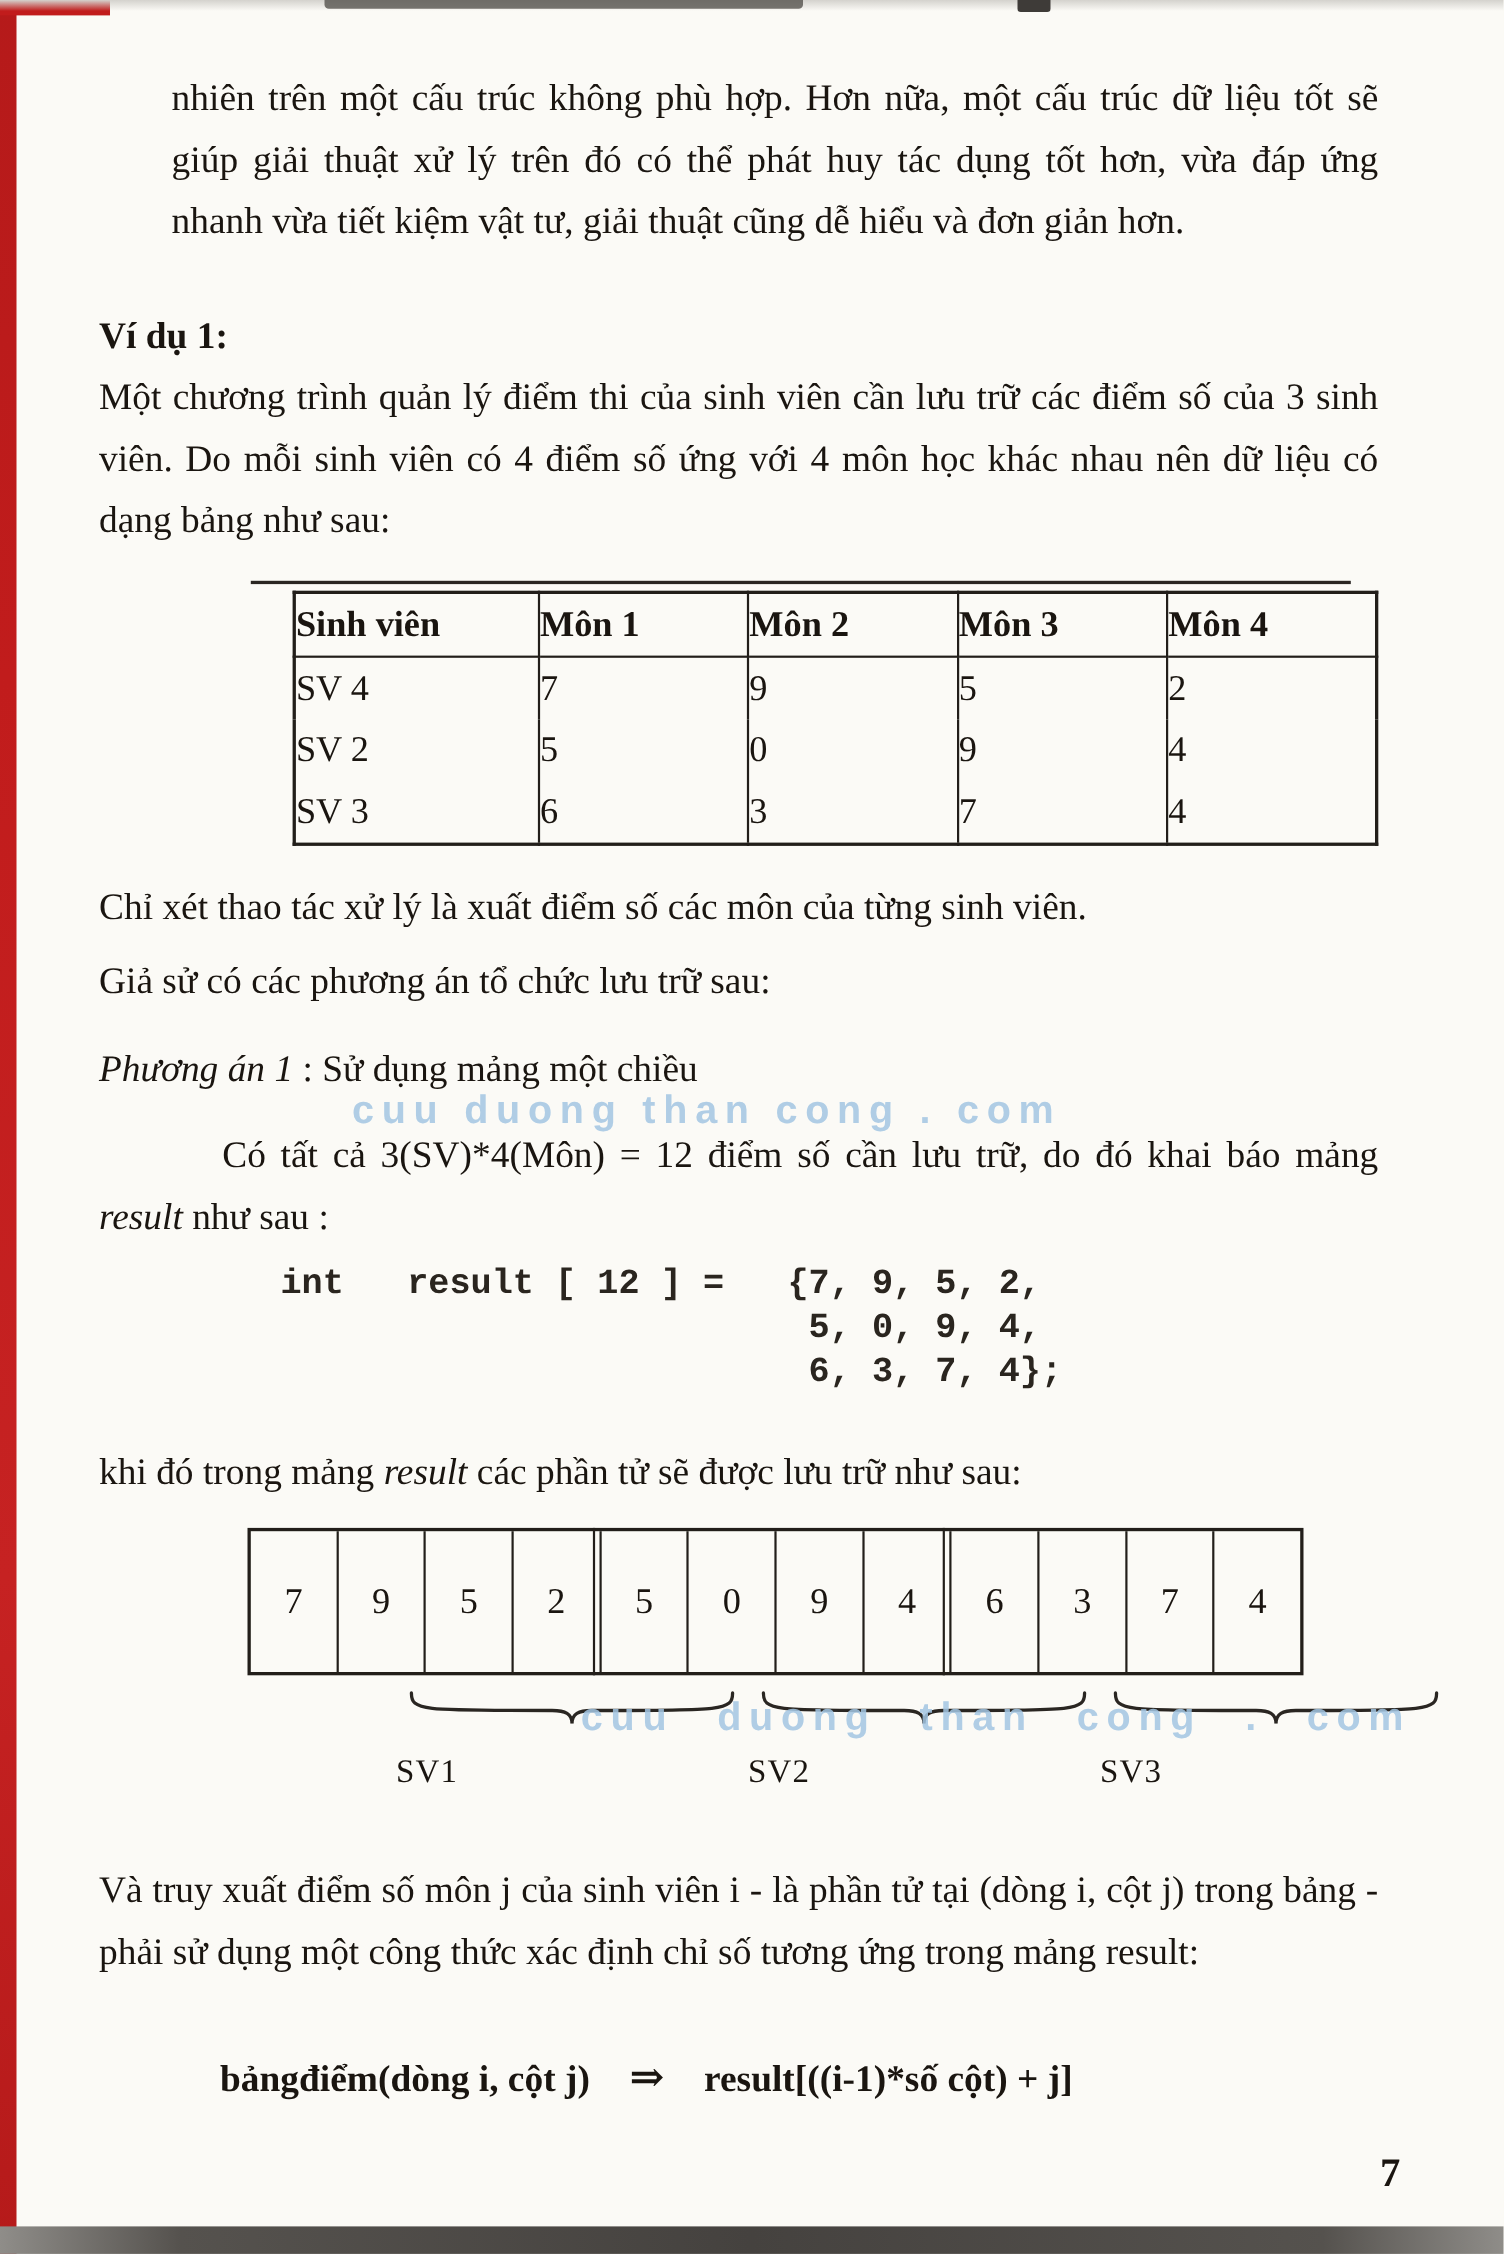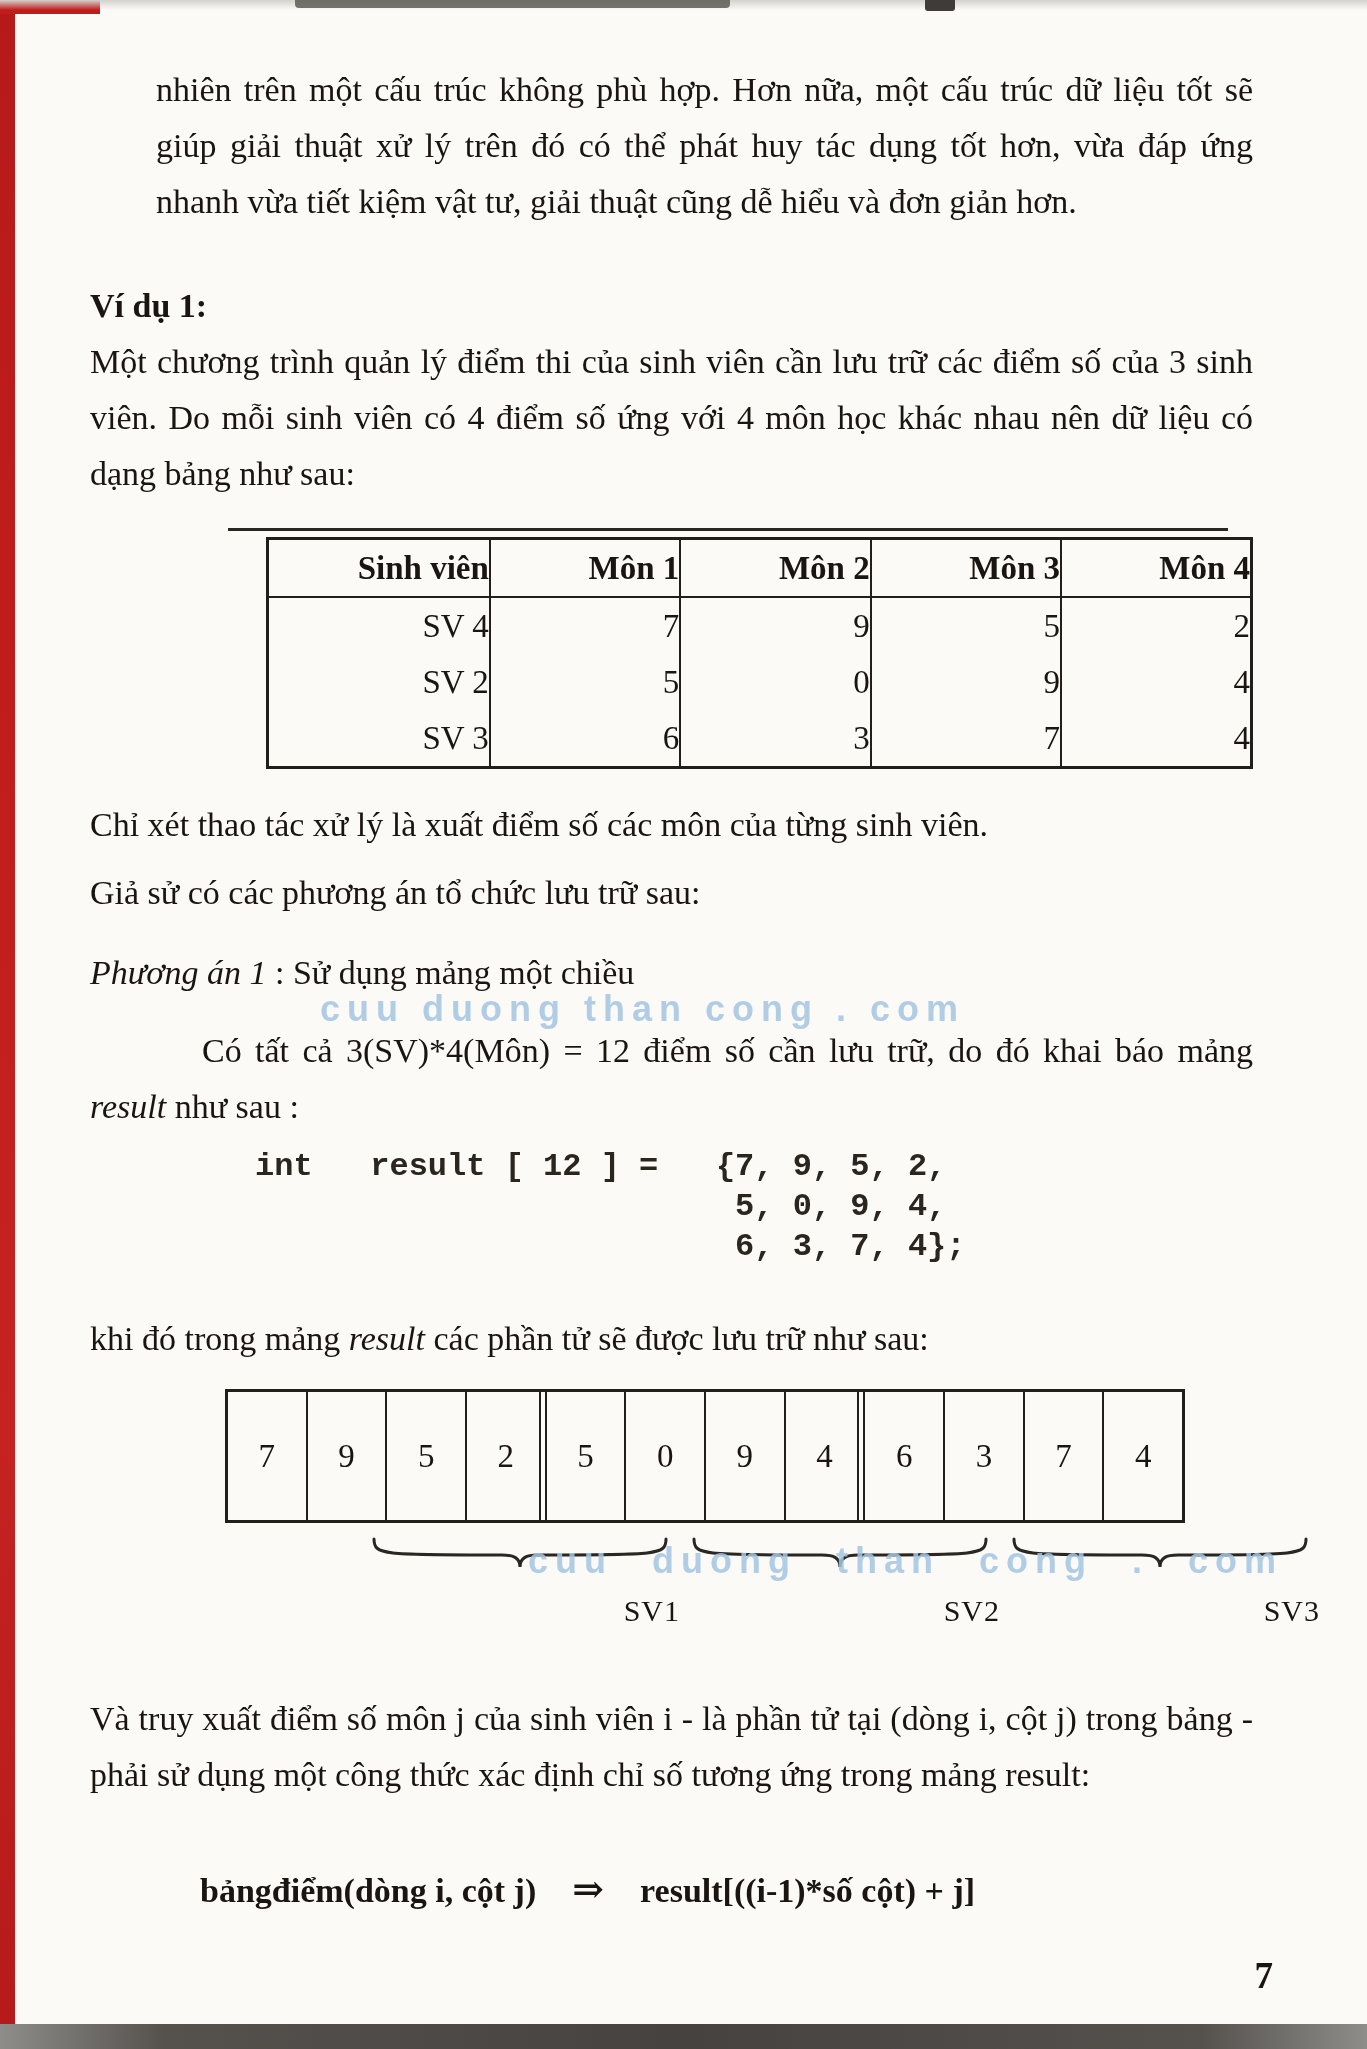--- a/index.html
+++ b/index.html
@@ -28,21 +28,21 @@
   
   .content{position:absolute;left:90px;top:62px;width:1163px;font-size:34px;line-height:56px;}
   p{margin:0;}
   .intro{margin:0 0 48px 66px;text-align:justify;}
   .example{display:flex;margin:0 0 26px 0;flex-direction:column;}
   .example-label{min-width:132px;font-weight:bold;}
   .example-body{flex:1;text-align:justify;}
   .table-ghost{height:3px;background:#2a2622;width:1000px;margin:0 0 6px 138px;}
   table.score-table{border-collapse:collapse;border:3px solid #221e1a;margin:0 0 0 176px;font-size:33px;}
   .score-table th{font-weight:bold;height:54px;border-bottom:2px solid #221e1a;}
-  .score-table th,.score-table td{border-left:2px solid #221e1a;border-right:2px solid #221e1a;text-align:right;padding:0;}
+  .score-table th,.score-table td{border-left:2px solid #221e1a;border-right:2px solid #221e1a;text-align:left;padding:0;}
   .score-table td{height:52px;}
   .col-sv{width:232px;} .col-mon{width:198px;}
   .after-table-1{margin-top:28px;}
   .after-table-2{margin-top:12px;}
   .plan-line{margin-top:24px;}
   .italic{font-style:italic;}
   .declare{margin-top:22px;text-indent:112px;text-align:justify;position:relative;}
   .watermark{position:absolute;font-family:Liberation Sans, sans-serif;
     color:var(--watermark_blue);font-size:36px;letter-spacing:7px;white-space:nowrap;font-weight:bold;opacity:.85;}
   .wm1{top:-42px;left:118px;}
@@ -54,21 +54,21 @@
   .when-stored{margin-top:44px;}
   .diagram{margin:22px 0 0 135px;width:960px;}
   .cells{display:flex;border:3px solid #221e1a;height:134px;}
   .cell{flex:1;display:flex;align-items:center;justify-content:center;font-size:33px;border-left:2px solid #221e1a;position:relative;}
   .cell:first-child{border-left:none;}
   .cell.group-start::after{content:"";position:absolute;left:-8px;top:-3px;bottom:-3px;width:2px;background:#221e1a;}
   .braces{display:flex;width:960px;margin:14px 0 0 135px;position:relative;}
   .brace-slot{width:320px;display:flex;justify-content:center;}
   svg.brace{width:300px;height:30px;}
   .group-labels{display:flex;width:960px;margin:16px 0 0 135px;}
-  .group-label{width:320px;text-align:right;font-size:30px;letter-spacing:1px;}
+  .group-label{width:320px;text-align:left;font-size:30px;letter-spacing:1px;}
   .access{margin-top:52px;text-align:justify;}
   .formula{margin:58px 0 0 110px;font-weight:bold;}
   .formula .arrow{display:inline-block;margin:0 36px;font-size:38px;}
   .page-num{position:absolute;right:94px;bottom:52px;font-size:37px;font-weight:bold;}
 </style>
 </head>
 <body>
 
 <div class="edge-left"></div>
 <div class="corner-red"></div>

